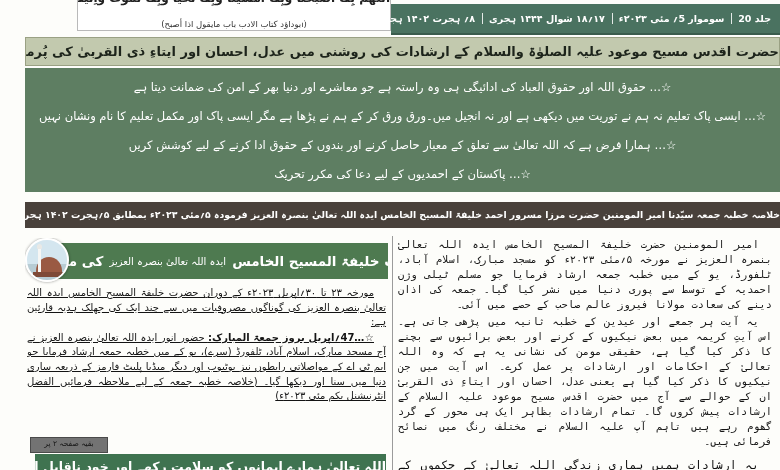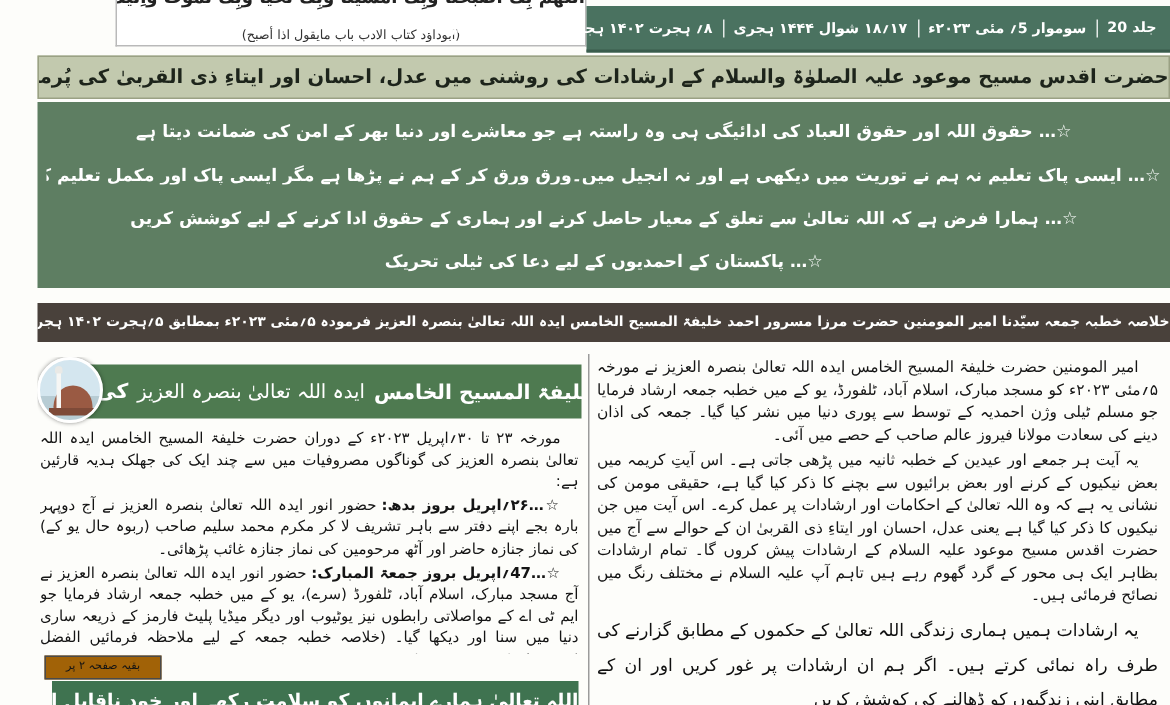--- a/index.html
+++ b/index.html
@@ -33,62 +33,62 @@
     text-align:center;line-height:27px;font-size:13px;font-weight:bold;color:#1d241b;
     white-space:nowrap;overflow:hidden;
   }
   
   .highlights-box{
     position:absolute;left:25px;top:68px;width:755px;height:124px;
     background:#5e7e62;color:#fff;
     display:flex;flex-direction:column;justify-content:space-around;
     text-align:center;padding:4px 6px;box-sizing:border-box;
   }
-  .highlight-line{font-size:11.5px;font-weight:bold;white-space:nowrap;overflow:hidden;}
+  .highlight-line{font-size:11.5px;font-weight:normal;white-space:nowrap;overflow:hidden;}
   
   .summary-bar{
     position:absolute;left:25px;top:202px;width:755px;height:26px;
     background:#49413b;color:#fff;text-align:center;line-height:26px;
     font-size:9.3px;font-weight:bold;white-space:nowrap;overflow:hidden;
   }
   
   .col-divider{position:absolute;left:392px;top:236px;width:1px;height:234px;background:#9b9b9b;}
   .left-col{position:absolute;left:25px;top:238px;width:363px;height:232px;overflow:hidden;}
-  .right-col{position:absolute;left:398px;top:238px;width:374px;height:232px;overflow:hidden;}
+  .right-col{position:absolute;left:398px;top:238px;width:374px;height:232px;overflow:hidden;font-family:Liberation Mono, monospace;}
   
   .activities-header{
     position:absolute;top:5px;left:22px;right:0;height:36px;
     background:#4e7a50;color:#fff;text-align:center;
     display:flex;align-items:center;justify-content:center;gap:4px;white-space:nowrap;
   }
   .activities-header .big{font-size:13.5px;font-weight:bold;}
-  .activities-header .small{font-size:13px;margin:0 2px;text-align:right;}
+  .activities-header .small{font-size:10px;margin:0 2px;text-align:right;}
   .mosque-circle{
     position:absolute;left:0;top:0;width:44px;height:44px;border-radius:50%;
     background:linear-gradient(#d4e6ef 0 60%,#b7ccd4 60% 100%);
     border:2px solid #fff;box-shadow:0 0 3px rgba(0,0,0,.45);
     overflow:hidden;box-sizing:border-box;z-index:2;
   }
   .mosque-dome{
     position:absolute;left:9px;bottom:6px;width:26px;height:17px;
     background:#9a5a43;border-radius:55% 55% 6% 6% / 90% 90% 8% 8%;
   }
   .mosque-base{position:absolute;left:6px;bottom:3px;width:32px;height:5px;background:#7e4a38;}
   .mosque-minaret{position:absolute;left:11px;bottom:8px;width:3px;height:24px;background:#f6f6f4;}
   .mosque-minaret-top{position:absolute;left:10px;bottom:31px;width:5px;height:5px;background:#e9e9e6;border-radius:50% 50% 20% 20%;}
   
   .left-body{
     position:absolute;top:48px;left:2px;right:2px;height:150px;overflow:hidden;
     font-size:10px;line-height:14.6px;text-align:justify;
   }
-  .left-body p{margin:0 0 1px 0;text-indent:12px;}
+  .left-body p{margin:0 0 1px 0;text-indent:12px;text-decoration:underline;}
   .entry-lead{font-weight:bold;}
   .continued-box{
     position:absolute;top:199px;left:5px;width:76px;height:14px;
-    background:#a16207;border:1px solid #4a4a4a;
+    background:#737373;border:1px solid #4a4a4a;
     font-size:7.5px;line-height:12px;text-align:center;white-space:nowrap;overflow:hidden;
   }
   .bottom-banner{
     position:absolute;top:216px;left:10px;right:2px;height:16px;
     background:#3f7350;overflow:hidden;
   }
   .bottom-banner .txt{
     color:#fff;font-weight:bold;font-size:12.5px;line-height:22px;
     text-align:center;white-space:nowrap;margin-top:2px;
   }
@@ -112,22 +112,22 @@
   <span class="seg">۱۷؍۱۸ شوال ۱۴۴۴ ہجری</span>
   <span class="seg">۸؍ ہجرت ۱۴۰۲ ہجری شمسی</span>
   <span class="seg">شمارہ ۹۲</span>
 </div>
 
 <div class="headline-banner">حضرت اقدس مسیح موعود علیہ الصلوٰۃ والسلام کے ارشادات کی روشنی میں عدل، احسان اور ایتاءِ ذی القربیٰ کی پُرمعارف تشریح</div>
 
 <div class="highlights-box">
   <div class="highlight-line">☆… حقوق اللہ اور حقوق العباد کی ادائیگی ہی وہ راستہ ہے جو معاشرے اور دنیا بھر کے امن کی ضمانت دیتا ہے</div>
   <div class="highlight-line">☆… ایسی پاک تعلیم نہ ہم نے توریت میں دیکھی ہے اور نہ انجیل میں۔ورق ورق کر کے ہم نے پڑھا ہے مگر ایسی پاک اور مکمل تعلیم کا نام ونشان نہیں</div>
-  <div class="highlight-line">☆… ہمارا فرض ہے کہ اللہ تعالیٰ سے تعلق کے معیار حاصل کرنے اور ہماری کے حقوق ادا کرنے کے لیے کوشش کریں</div>
-  <div class="highlight-line">☆… پاکستان کے احمدیوں کے لیے دعا کی ٹیلی تحریک</div>
+  <div class="highlight-line">☆… ہمارا فرض ہے کہ اللہ تعالیٰ سے تعلق کے معیار حاصل کرنے اور بندوں کے حقوق ادا کرنے کے لیے کوشش کریں</div>
+  <div class="highlight-line">☆… پاکستان کے احمدیوں کے لیے دعا کی مکرر تحریک</div>
 </div>
 
 <div class="summary-bar">خلاصہ خطبہ جمعہ سیّدنا امیر المومنین حضرت مرزا مسرور احمد خلیفۃ المسیح الخامس ایدہ اللہ تعالیٰ بنصرہ العزیز فرمودہ ۵؍مئی ۲۰۲۳ء بمطابق ۵؍ہجرت ۱۴۰۲ ہجری شمسی بمقام مسجد مبارک، اسلام آباد، ٹلفورڈ (سرے)، یو کے</div>
 
 <div class="col-divider"></div>
 
 <div class="left-col">
   <div class="activities-header">
     <span class="big">حضرت خلیفۃ المسیح الخامس</span>
     <span class="small">ایدہ اللہ تعالیٰ بنصرہ العزیز</span>
@@ -135,21 +135,20 @@
   </div>
   <div class="mosque-circle">
     <div class="mosque-dome"></div>
     <div class="mosque-base"></div>
     <div class="mosque-minaret"></div>
     <div class="mosque-minaret-top"></div>
   </div>
 
   <div class="left-body">
     <p>مورخہ ۲۳ تا ۳۰؍اپریل ۲۰۲۳ء کے دوران حضرت خلیفۃ المسیح الخامس ایدہ اللہ تعالیٰ بنصرہ العزیز کی گوناگوں مصروفیات میں سے چند ایک کی جھلک ہدیہ قارئین ہے:</p>
-    <p><span class="entry-lead">☆…۲۶؍اپریل بروز بدھ:</span><span> حضور انور ایدہ اللہ تعالیٰ بنصرہ العزیز نے آج دوپہر بارہ بجے اپنے دفتر سے باہر تشریف لا کر مکرم محمد سلیم صاحب (ربوہ حال یو کے) کی نماز جنازہ حاضر اور آٹھ مرحومین کی نماز جنازہ غائب پڑھائی۔</span></p>
     <p><span class="entry-lead">☆…47؍اپریل بروز جمعۃ المبارک:</span><span> حضور انور ایدہ اللہ تعالیٰ بنصرہ العزیز نے آج مسجد مبارک، اسلام آباد، ٹلفورڈ (سرے)، یو کے میں خطبہ جمعہ ارشاد فرمایا جو ایم ٹی اے کے مواصلاتی رابطوں نیز یوٹیوب اور دیگر میڈیا پلیٹ فارمز کے ذریعہ ساری دنیا میں سنا اور دیکھا گیا۔ (خلاصہ خطبہ جمعہ کے لیے ملاحظہ فرمائیں الفضل انٹرنیشنل یکم مئی ۲۰۲۳ء)</span></p>
 
   </div>
 
   <div class="continued-box">بقیہ صفحہ ۲ پر</div>
 
   <div class="bottom-banner">
     <div class="txt">اللہ تعالیٰ ہمارے ایمانوں کو سلامت رکھے اور خود ناقابلِ اصلاح دشمنوں کو تباہ کرے</div>
   </div>
 </div>

